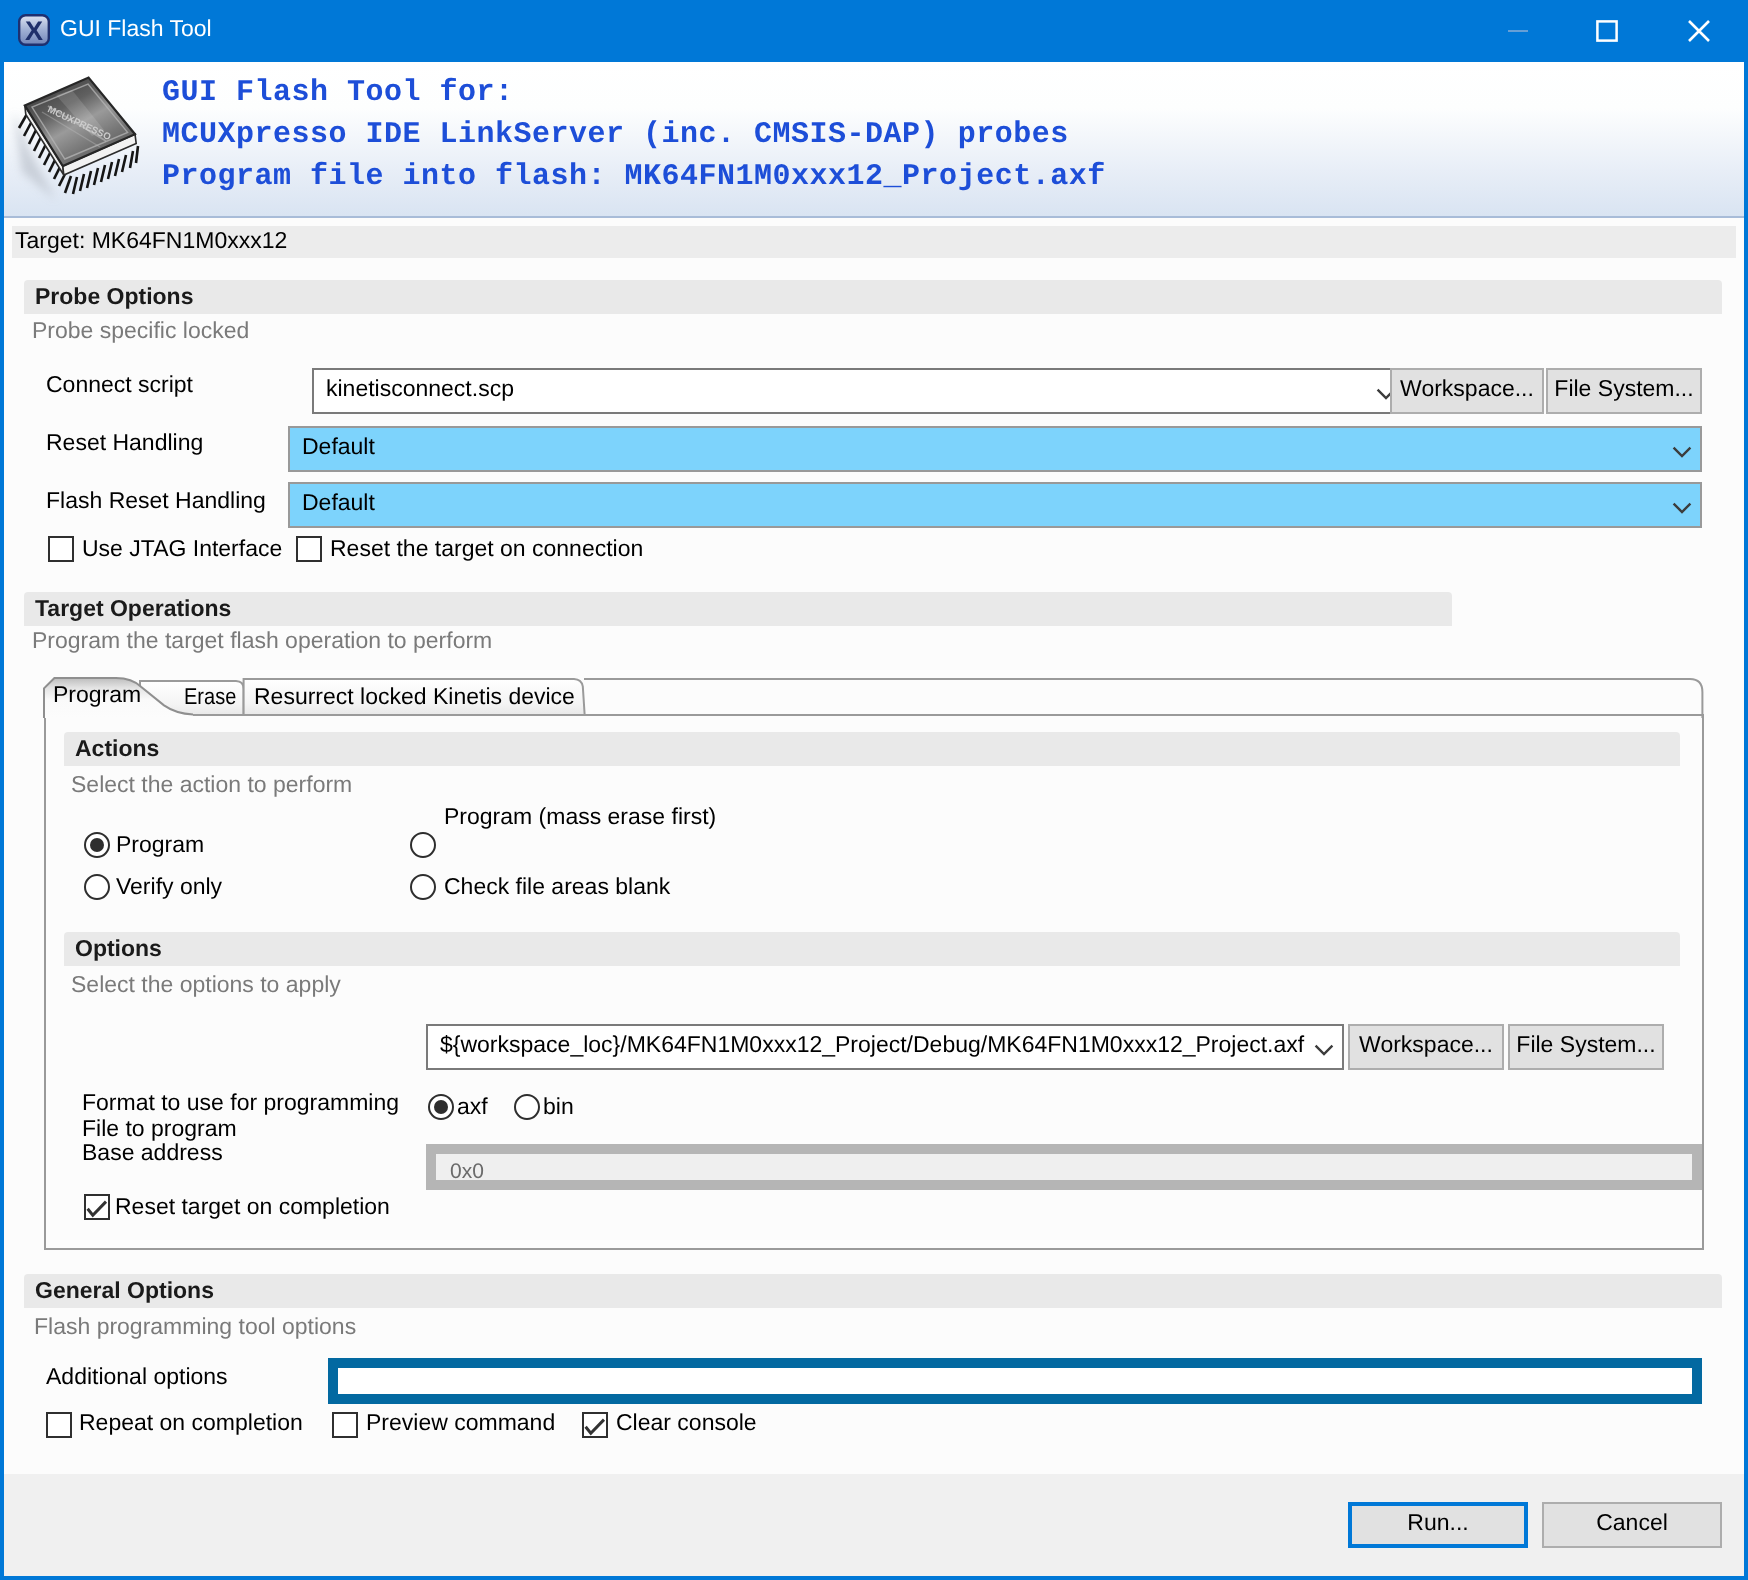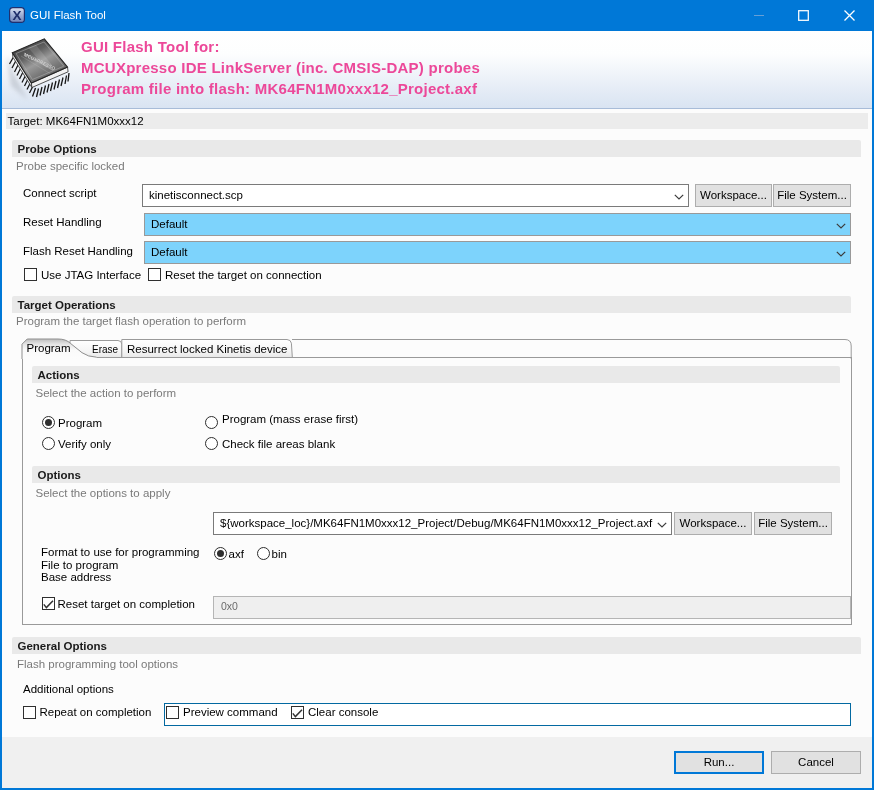--- a/index.html
+++ b/index.html
@@ -6,40 +6,40 @@
   body{width:874px;height:790px;overflow:hidden;position:relative;
        font-family:"Liberation Sans",sans-serif;font-size:11.5px;color:#000;background:#fff;}
   .abs{position:absolute;}
   
   #titlebar{left:0;top:0;width:874px;height:31px;background:#0078d7;}
   #title-text{left:30px;top:9px;color:#fff;font-size:11.5px;}
   
   #header{left:2px;top:31px;width:870px;height:77px;
           background:linear-gradient(180deg,#ffffff 0%,#fdfefe 30%,#e8eef7 70%,#d9e4f2 100%);
           border-bottom:1px solid #a8bcd8;}
-  .hline{left:81px;font-size:15px;font-weight:bold;color:#ec4899;letter-spacing:0.25px;}
+  .hline{left:81px;font-size:15px;font-weight:bold;color:#1d4ed8;letter-spacing:0.25px;font-family:Liberation Mono, monospace;}
   
   #bodybg{left:2px;top:109px;width:870px;height:629px;background:#fcfcfc;}
   #botbar{left:2px;top:737px;width:870px;height:51px;background:#f0f0f0;}
   #winborder{left:0;top:0;width:874px;height:790px;border:2px solid #0078d7;border-top:none;box-sizing:border-box;pointer-events:none;}
   .strip{background:#ececec;}
   .secbar{background:#e9e9e9;height:17px;border-radius:2px 2px 0 0;}
   .secbar span{position:absolute;left:5.5px;top:2.5px;font-weight:bold;color:#1a1a1a;}
   .desc{color:#7a7a7a;}
   .lbl{color:#000;white-space:nowrap;}
   .combo{box-sizing:border-box;border:1px solid #7a7a7a;background:#fff;height:23px;}
   .combo .val{position:absolute;left:6px;top:4px;white-space:nowrap;}
   .combo.ro{background:#7dd3fc;border:1px solid #999;}
   .chev{position:absolute;right:4.5px;top:8.5px;width:10px;height:6px;}
   .btn{box-sizing:border-box;border:1px solid #adadad;background:#e1e1e1;height:23px;
        text-align:center;line-height:21px;color:#000;}
   .cb{box-sizing:border-box;width:13px;height:13px;border:1.2px solid #2f2f2f;background:#fff;}
   .radio{box-sizing:border-box;width:13px;height:13px;border:1.2px solid #2e2e2e;background:#fff;border-radius:50%;}
   .radio.sel:after{content:"";position:absolute;left:2px;top:2px;width:7px;height:7px;border-radius:50%;background:#2e2e2e;}
-  .field{box-sizing:border-box;border:1px solid #0369a1;background:#fff;height:23px;margin-top:24px;}
+  .field{box-sizing:border-box;border:5px solid #0369a1;background:#fff;height:23px;}
   .panel{box-sizing:border-box;border:1px solid #9a9a9a;background:#fcfcfc;}
 </style>
 </head>
 <body>
 <div class="abs" id="titlebar"></div>
 <div class="abs" id="appicon" style="left:9px;top:7px;width:16px;height:16px;">
 <svg width="16" height="16" viewBox="0 0 16 16">
   <defs>
     <linearGradient id="icg" x1="0" y1="0" x2="0" y2="1">
       <stop offset="0" stop-color="#dde3f1"></stop>
@@ -119,21 +119,21 @@
 
 <div class="abs strip" style="left:6px;top:113px;width:862px;height:16px;"></div>
 <div class="abs" style="left:7.5px;top:115px;">Target: MK64FN1M0xxx12</div>
 
 <div class="abs secbar" style="left:12px;top:140px;width:849px;">
     <span>Probe Options</span>
   </div>
 <div class="abs desc" style="left:16px;top:160px;">Probe specific locked</div>
 
 <div class="abs lbl" style="left:23px;top:186.5px;text-align:center;">Connect script</div>
-<div class="abs combo" style="left:142px;top:184px;width:547px;">
+<div class="abs combo" style="left:156px;top:184px;width:547px;">
     <span class="val">kinetisconnect.scp</span>
   <svg class="chev" viewBox="0 0 10 6">
       <path d="M0.8,0.8 L5,5 L9.2,0.8" stroke="#3c3c3c" stroke-width="1.2" fill="none"></path>
     </svg>
 </div>
 <div class="abs btn" style="left:695px;top:184px;width:77px;">Workspace...</div>
 <div class="abs btn" style="left:773px;top:184px;width:78px;">File System...</div>
 
 <div class="abs lbl" style="left:23px;top:215.5px;">Reset Handling</div>
 <div class="abs combo ro" style="left:144px;top:213px;width:707px;">
@@ -148,21 +148,21 @@
   <svg class="chev" viewBox="0 0 10 6">
       <path d="M0.8,0.8 L5,5 L9.2,0.8" stroke="#3c3c3c" stroke-width="1.2" fill="none"></path>
     </svg>
 </div>
 
 <div class="abs cb" style="left:24px;top:268px;"></div>
 <div class="abs lbl" style="left:41px;top:268.5px;">Use JTAG Interface</div>
 <div class="abs cb" style="left:148px;top:268px;"></div>
 <div class="abs lbl" style="left:165px;top:268.5px;">Reset the target on connection</div>
 
-<div class="abs secbar" style="left:12px;top:296px;width:839px;">
+<div class="abs secbar" style="left:12px;top:296px;width:714px;">
     <span>Target Operations</span>
   </div>
 <div class="abs desc" style="left:16px;top:315px;">Program the target flash operation to perform</div>
 
 <div class="abs" id="tabs" style="left:14px;top:338px;width:840px;height:21px;z-index:1;">
 <svg width="840" height="21" viewBox="0 0 840 21">
   <defs>
     <linearGradient id="tabbg" x1="0" y1="0" x2="0" y2="1">
       <stop offset="0" stop-color="#ffffff"></stop>
           <stop offset="0.7" stop-color="#f4f4f4"></stop>
@@ -192,21 +192,21 @@
 <div class="abs panel" style="left:22px;top:357px;width:830px;height:268px;"></div>
 
 <div class="abs secbar" style="left:32px;top:366px;width:808px;">
     <span>Actions</span>
   </div>
 <div class="abs desc" style="left:35.5px;top:387px;">Select the action to perform</div>
 
 <div class="abs radio sel" style="left:41.5px;top:416px;"></div>
 <div class="abs lbl" style="left:58px;top:417px;">Program</div>
 <div class="abs radio" style="left:204.5px;top:416px;"></div>
-<div class="abs lbl" style="left:222px;top:413px;">Program (mass erase first)</div>
+<div class="abs lbl" style="left:222px;top:403px;">Program (mass erase first)</div>
 <div class="abs radio" style="left:41.5px;top:437px;"></div>
 <div class="abs lbl" style="left:58px;top:438px;">Verify only</div>
 <div class="abs radio" style="left:204.5px;top:437px;"></div>
 <div class="abs lbl" style="left:222px;top:438px;">Check file areas blank</div>
 
 <div class="abs secbar" style="left:32px;top:466px;width:808px;">
     <span>Options</span>
   </div>
 <div class="abs desc" style="left:35.5px;top:487px;">Select the options to apply</div>
 

